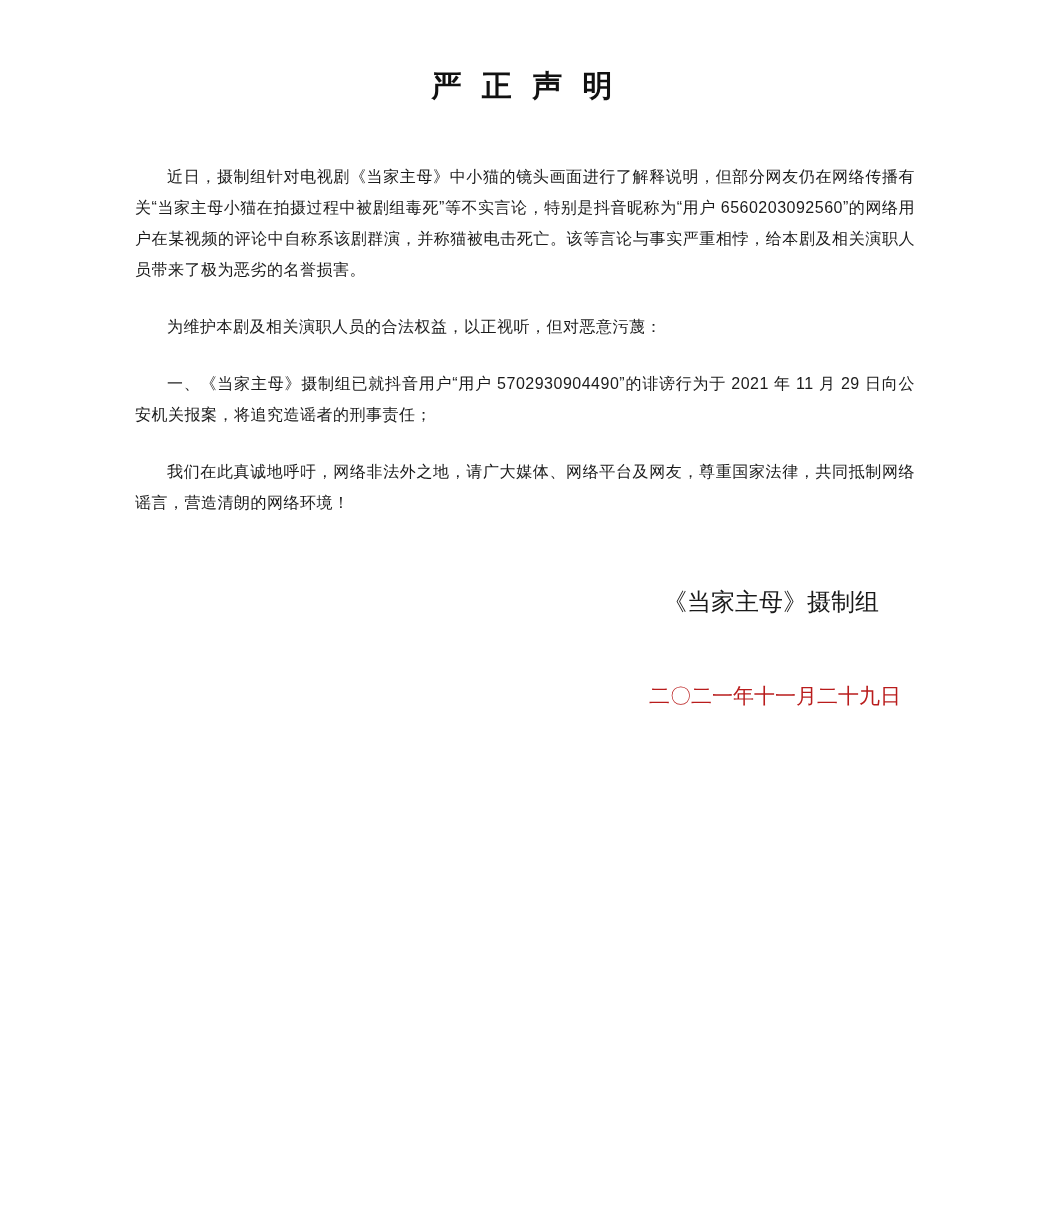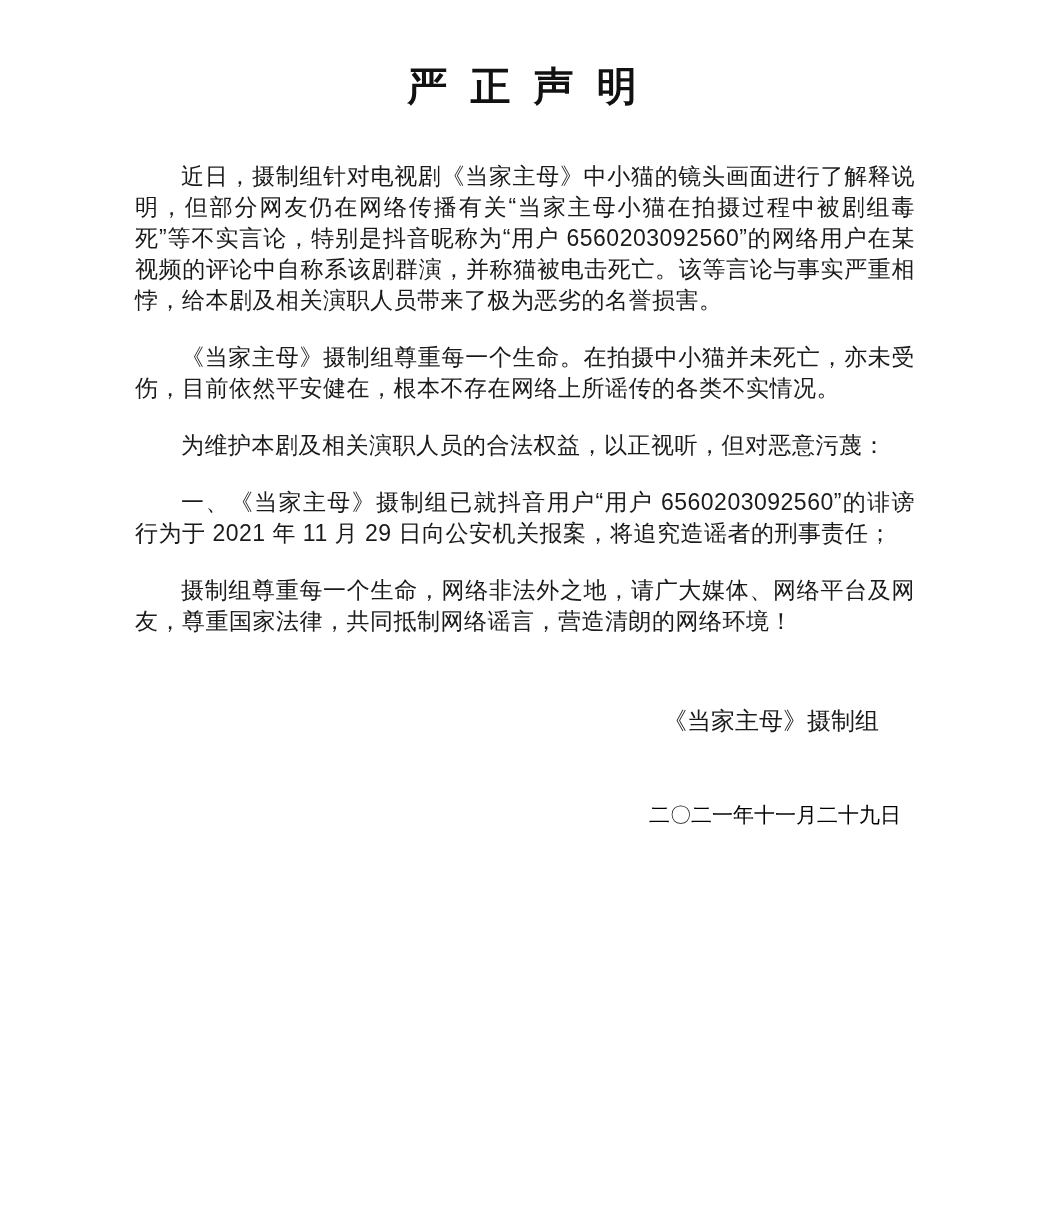--- a/index.html
+++ b/index.html
@@ -19,30 +19,30 @@
   .page {
     width: 1048px;
     height: 1216px;
     background: #ffffff;
     padding: 0 133px 0 135px;
   }
 
   .doc-title {
     margin-top: 66px;
     margin-bottom: 55px;
-    font-size: 40px;
+    font-size: 30px;
     line-height: 40px;
     font-weight: bold;
     text-align: center;
     letter-spacing: 6px;
     color: #111111;
   }
 
   .body-text p {
-    font-size: 23px;
+    font-size: 16px;
     line-height: 31px;
     margin-bottom: 26px;
     text-indent: 2em;
     text-align: justify;
     letter-spacing: 0.5px;
     color: #1a1a1a;
   }
 
   .signature {
     margin-top: 68px;
@@ -52,42 +52,41 @@
     padding-right: 36px;
     color: #1a1a1a;
   }
 
   .doc-date {
     margin-top: 63px;
     font-size: 21px;
     line-height: 31px;
     text-align: right;
     padding-right: 14px;
-    color: #000000;
+    color: #b91c1c;
   }
 </style>
 </head>
 <body>
 
 <div class="page">
 
   <h1 class="doc-title">严 正 声 明</h1>
 
   <div class="body-text">
     <p>近日，摄制组针对电视剧《当家主母》中小猫的镜头画面进行了解释说明，但部分网友仍在网络传播有关“当家主母小猫在拍摄过程中被剧组毒死”等不实言论，特别是抖音昵称为“用户 6560203092560”的网络用户在某视频的评论中自称系该剧群演，并称猫被电击死亡。该等言论与事实严重相悖，给本剧及相关演职人员带来了极为恶劣的名誉损害。</p>
 
-    <p>《当家主母》摄制组尊重每一个生命。在拍摄中小猫并未死亡，亦未受伤，目前依然平安健在，根本不存在网络上所谣传的各类不实情况。</p>
 
     <p>为维护本剧及相关演职人员的合法权益，以正视听，但对恶意污蔑：</p>
 
-    <p>一、《当家主母》摄制组已就抖音用户“用户 6560203092560”的诽谤行为于 2021 年 11 月 29 日向公安机关报案，将追究造谣者的刑事责任；</p>
+    <p>一、《当家主母》摄制组已就抖音用户“用户 5702930904490”的诽谤行为于 2021 年 11 月 29 日向公安机关报案，将追究造谣者的刑事责任；</p>
 
 
 
 
-    <p>摄制组尊重每一个生命，网络非法外之地，请广大媒体、网络平台及网友，尊重国家法律，共同抵制网络谣言，营造清朗的网络环境！</p>
+    <p>我们在此真诚地呼吁，网络非法外之地，请广大媒体、网络平台及网友，尊重国家法律，共同抵制网络谣言，营造清朗的网络环境！</p>
   </div>
 
   <div class="signature">《当家主母》摄制组</div>
 
   <div class="doc-date">二〇二一年十一月二十九日</div>
 
 </div>
 
 </body></html>

